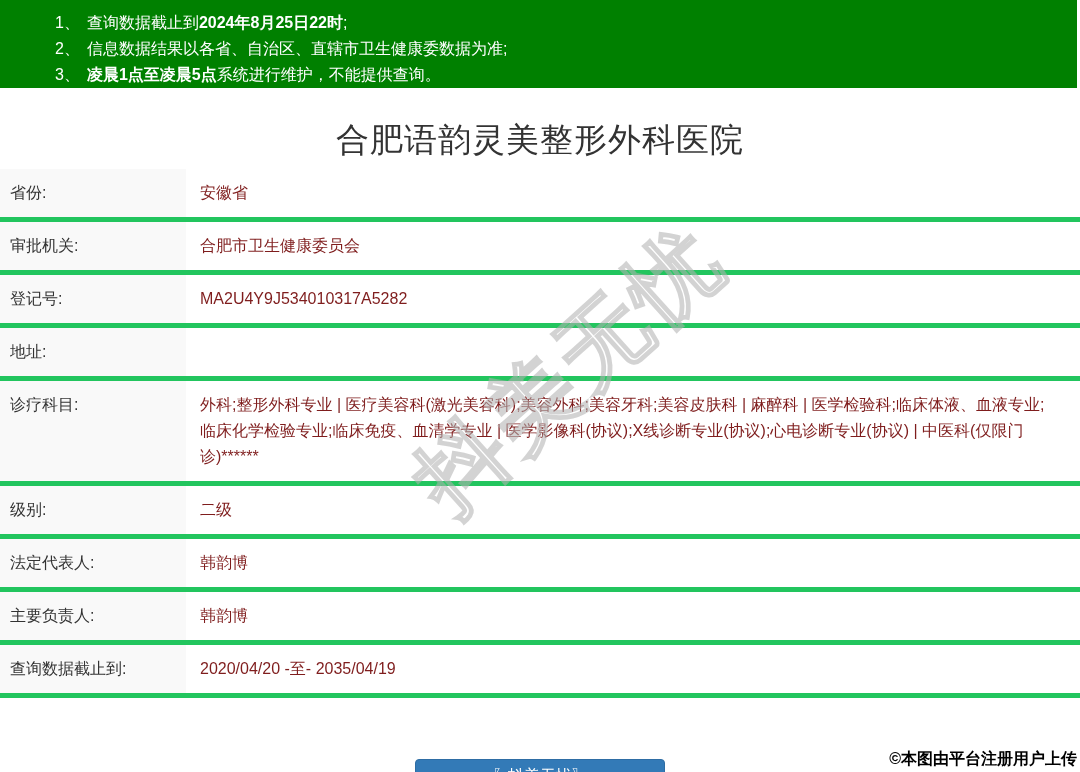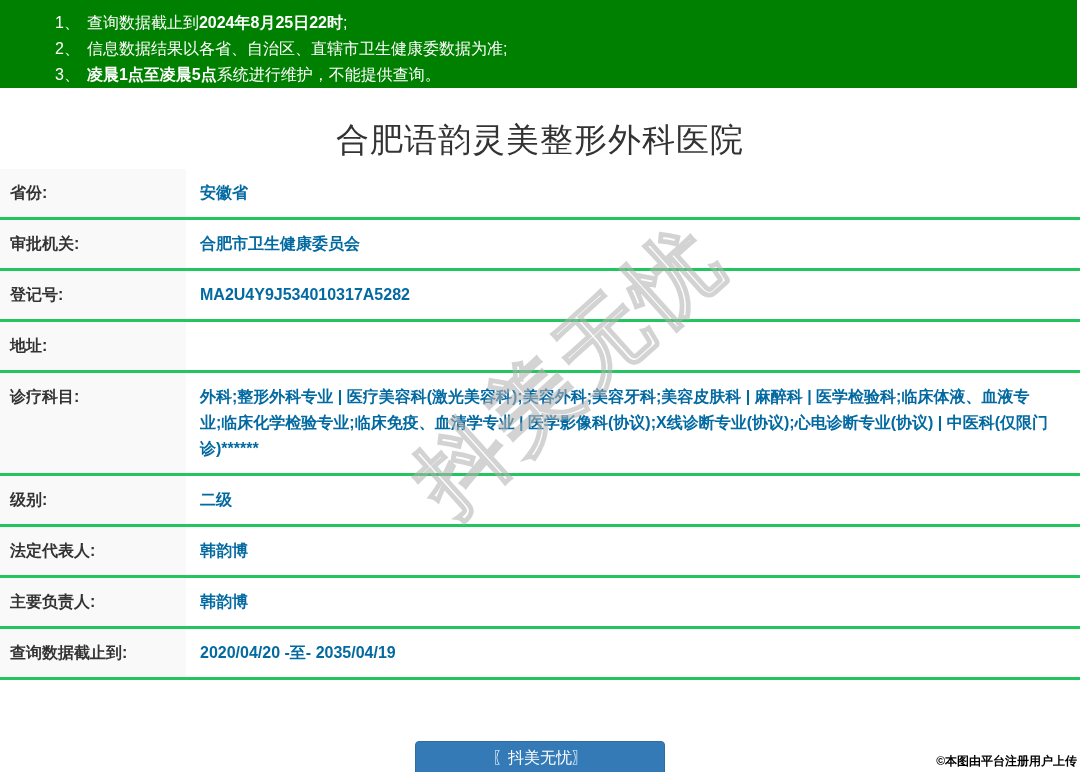--- a/index.html
+++ b/index.html
@@ -34,41 +34,40 @@
     text-align: center;
     font-size: 33px;
     font-weight: 400;
     color: #333333;
     letter-spacing: 1px;
   }
   
   .info-table { width: 100%; }
   .info-row {
     display: flex;
-    border-bottom: 3px solid #22c55e;
-    font-weight: bold;
+    border-bottom: 5px solid #22c55e;
   }
   .info-label {
     width: 186px;
     flex: 0 0 186px;
     background: #f9f9f9;
     padding: 11px 10px;
     line-height: 26px;
     font-size: 16px;
     box-sizing: border-box;
     color: #333;
   }
   .info-value {
     flex: 1;
     background: #ffffff;
     padding: 11px 30px 11px 14px;
     line-height: 26px;
     font-size: 16px;
     box-sizing: border-box;
-    color: #0369a1;
+    color: #7f1d1d;
   }
   
   .btn-wrap {
     margin-top: 61px;
     text-align: center;
   }
   .close-btn {
     width: 250px;
     height: 35px;
     background: #337ab7;
@@ -96,21 +95,21 @@
     transform: rotate(-42deg);
     pointer-events: none;
     white-space: nowrap;
     user-select: none;
   }
   
   .copyright {
     position: absolute;
     right: 3px;
     bottom: 2px;
-    font-size: 12px;
+    font-size: 16px;
     font-weight: 700;
     color: #000000;
     text-shadow: -1px 0 #fff, 1px 0 #fff, 0 -1px #fff, 0 1px #fff;
   }
 </style>
 </head>
 <body>
 
 <div class="page">
 

